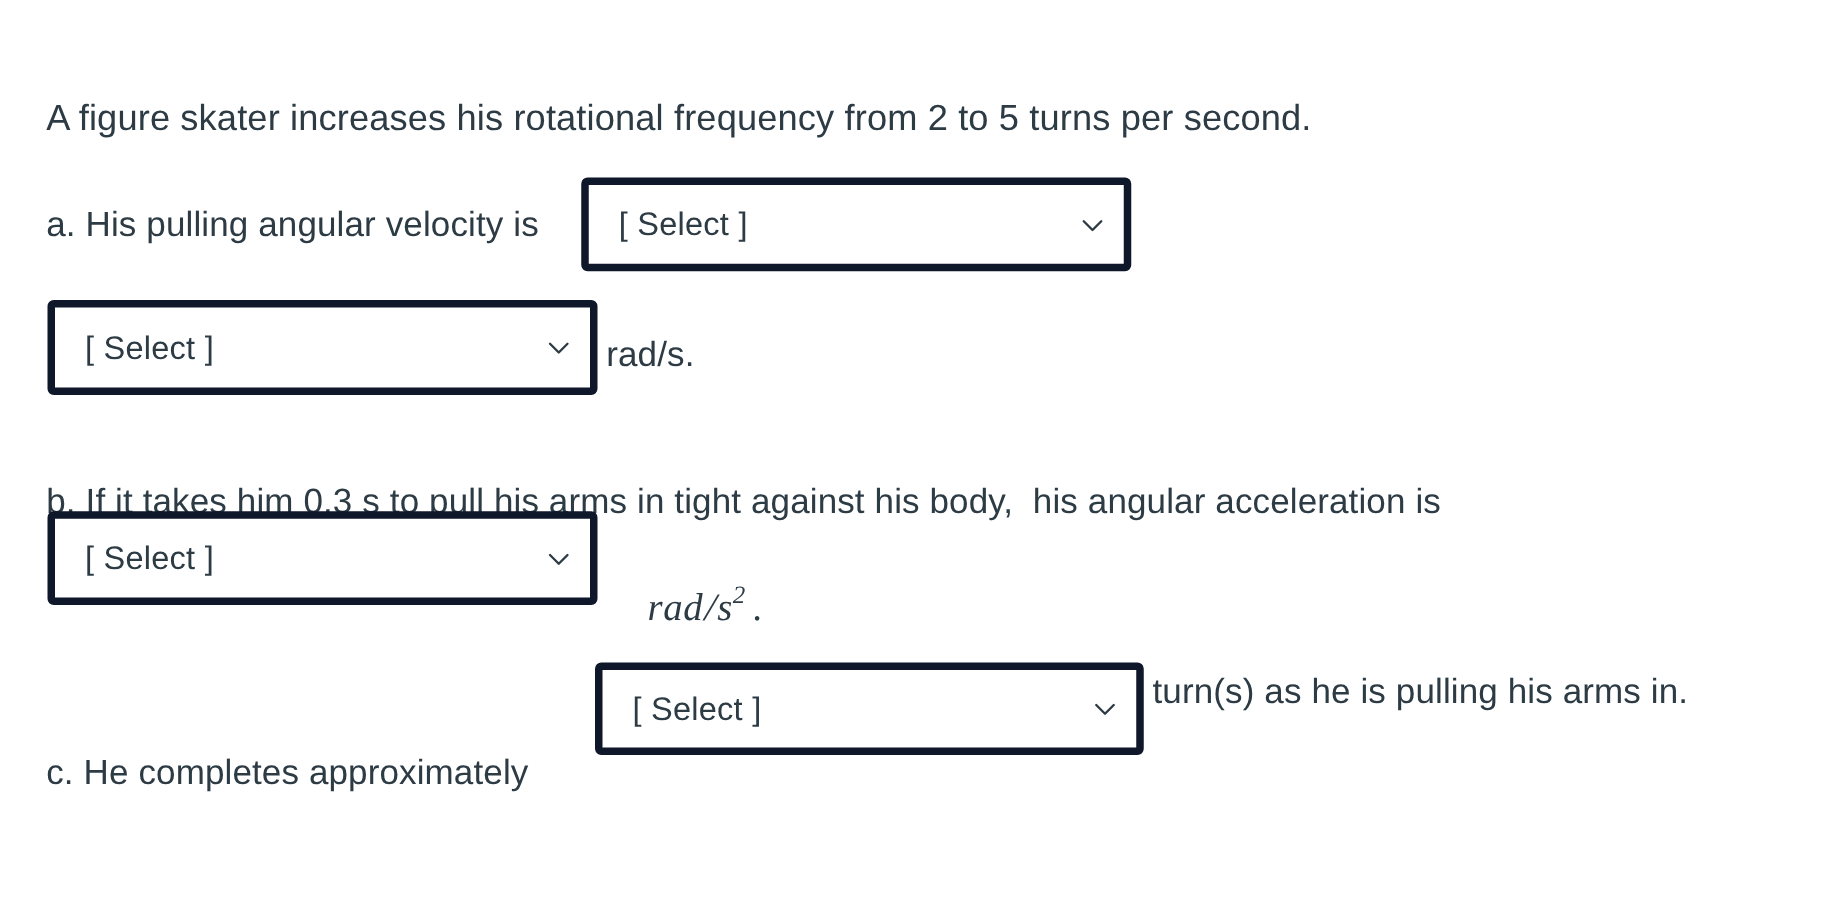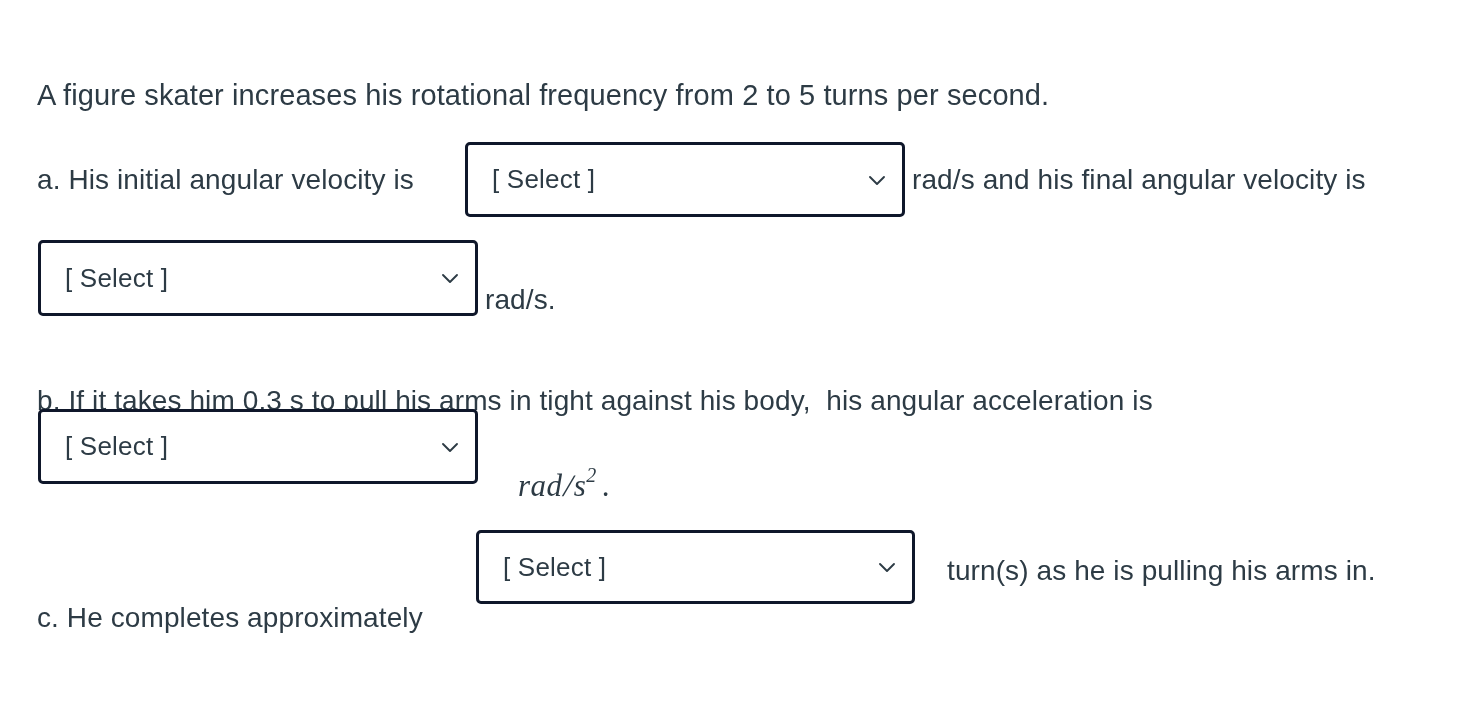--- a/index.html
+++ b/index.html
@@ -38,21 +38,21 @@
 
   .txt {
     white-space: pre;
   }
 
   
   .select {
     position: absolute;
     box-sizing: border-box;
     background: #ffffff;
-    border: 3px solid #0f172a;
+    border: 6px solid #0f172a;
     border-radius: 5px;
     display: flex;
     align-items: center;
     padding: 0 14px 0 24px;
     cursor: pointer;
     font-size: 26px;
     color: #2d3b45;
     font-family: "Liberation Sans", sans-serif;
     gap: 44px;
   }
@@ -106,46 +106,43 @@
 </head>
 <body>
 
 <div class="page">
 
   <div class="line" style="left:37px; top:78px; font-size:29px;">
     <span class="txt">A figure skater increases his rotational frequency from 2 to 5 turns per second.</span>
   </div>
 
   <div class="line" style="left:37px; top:163px;">
-    <span class="txt">a. His initial angular velocity is</span>
+    <span class="txt">a. His pulling angular velocity is</span>
   </div>
 
   <div class="select" style="left:465px; top:142px; width:440px; height:75px;">
     <span class="sel-label">[ Select ]</span>
     <span class="chev">
       <svg viewBox="0 0 22 22" xmlns="http://www.w3.org/2000/svg" aria-hidden="true">
         <path d="M4 8 L11 15 L18 8" fill="none" stroke="#2d3b45" stroke-width="1.9" stroke-linecap="round" stroke-linejoin="round"></path>
       </svg>
     </span>
   </div>
 
-  <div class="line" style="left:912px; top:163px;">
-    <span class="txt">rad/s and his final angular velocity is</span>
-  </div>
 
   <div class="select" style="left:38px; top:240px; width:440px; height:76px;">
     <span class="sel-label">[ Select ]</span>
     <span class="chev">
       <svg viewBox="0 0 22 22" xmlns="http://www.w3.org/2000/svg" aria-hidden="true">
         <path d="M4 8 L11 15 L18 8" fill="none" stroke="#2d3b45" stroke-width="1.9" stroke-linecap="round" stroke-linejoin="round"></path>
       </svg>
     </span>
   </div>
 
-  <div class="line" style="left:485px; top:267px;margin-top:16px;">
+  <div class="line" style="left:485px; top:267px;">
     <span class="txt">rad/s.</span>
   </div>
 
   <div class="line" style="left:37px; top:384px;">
     <span class="txt">b. If it takes him 0.3 s to pull his arms in tight against his body,  his angular acceleration is</span>
   </div>
 
   <div class="select" style="left:38px; top:409px; width:440px; height:75px;">
     <span class="sel-label">[ Select ]</span>
     <span class="chev">
@@ -165,17 +162,17 @@
 
   <div class="select" style="left:476px; top:530px; width:439px; height:74px;">
     <span class="sel-label">[ Select ]</span>
     <span class="chev">
       <svg viewBox="0 0 22 22" xmlns="http://www.w3.org/2000/svg" aria-hidden="true">
         <path d="M4 8 L11 15 L18 8" fill="none" stroke="#2d3b45" stroke-width="1.9" stroke-linecap="round" stroke-linejoin="round"></path>
       </svg>
     </span>
   </div>
 
-  <div class="line" style="left:922px; top:554px;margin-left:25px;">
+  <div class="line" style="left:922px; top:536px;">
     <span class="txt">turn(s) as he is pulling his arms in.</span>
   </div>
 
 </div>
 
 </body></html>

